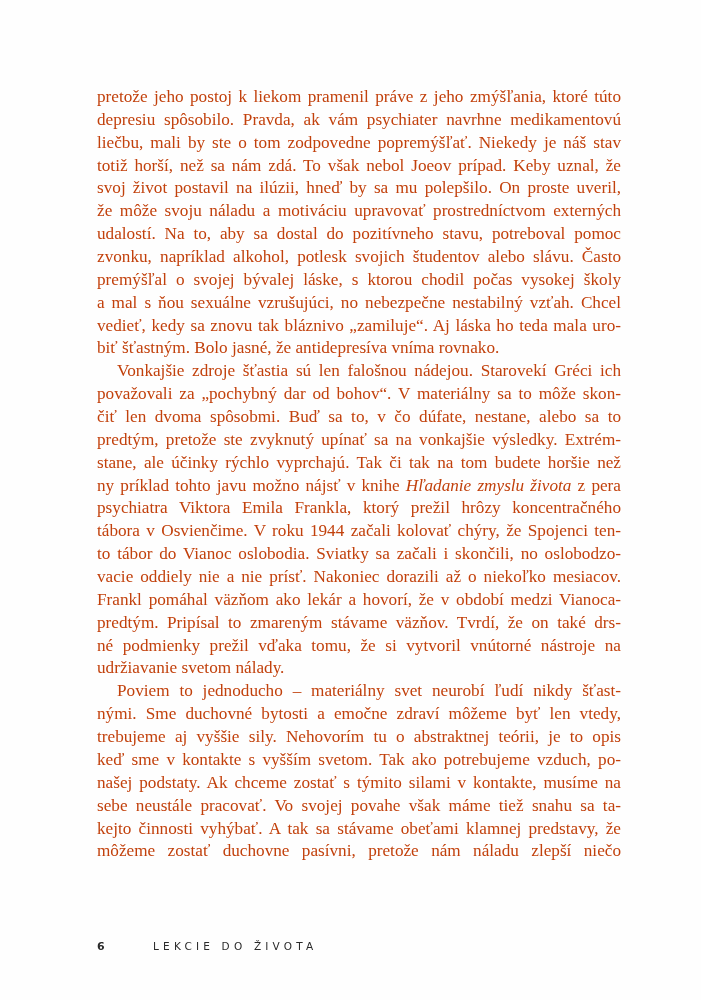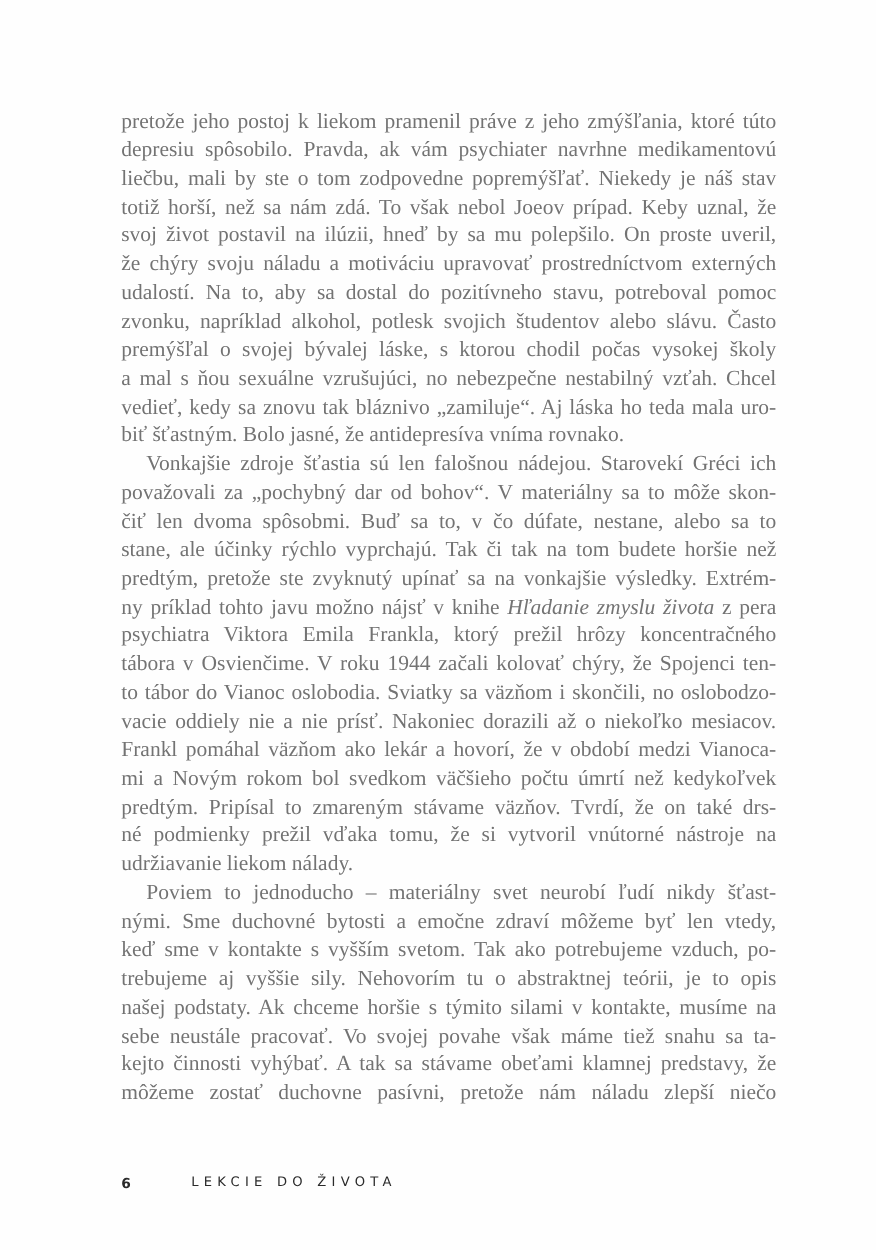--- a/index.html
+++ b/index.html
@@ -21,21 +21,21 @@
     background: #fefefe;
   }
   .body-text {
     position: absolute;
     left: 97px;
     top: 86px;
     width: 524px;
     font-family: "Liberation Serif", "DejaVu Serif", serif;
     font-size: 17.2px;
     line-height: 22.86px;
-    color: #737373;
+    color: #c2410c;
     text-align: justify;
     hyphens: manual;
   }
   .line {
     display: block;
     height: 22.86px;
     white-space: nowrap;
     text-align: justify;
     text-align-last: justify;
   }
@@ -70,49 +70,48 @@
 <body>
 
 <div class="page">
   <div class="body-text">
 
     <span class="line">pretože jeho postoj k liekom pramenil práve z jeho zmýšľania, ktoré túto</span>
     <span class="line">depresiu spôsobilo. Pravda, ak vám psychiater navrhne medikamentovú</span>
     <span class="line">liečbu, mali by ste o tom zodpovedne popremýšľať. Niekedy je náš stav</span>
     <span class="line">totiž horší, než sa nám zdá. To však nebol Joeov prípad. Keby uznal, že</span>
     <span class="line">svoj život postavil na ilúzii, hneď by sa mu polepšilo. On proste uveril,</span>
-    <span class="line">že chýry svoju náladu a motiváciu upravovať prostredníctvom externých</span>
+    <span class="line">že môže svoju náladu a motiváciu upravovať prostredníctvom externých</span>
     <span class="line">udalostí. Na to, aby sa dostal do pozitívneho stavu, potreboval pomoc</span>
     <span class="line">zvonku, napríklad alkohol, potlesk svojich študentov alebo slávu. Často</span>
     <span class="line">premýšľal o svojej bývalej láske, s ktorou chodil počas vysokej školy</span>
     <span class="line">a mal s ňou sexuálne vzrušujúci, no nebezpečne nestabilný vzťah. Chcel</span>
     <span class="line">vedieť, kedy sa znovu tak bláznivo „zamiluje“. Aj láska ho teda mala uro-</span>
     <span class="line last">biť šťastným. Bolo jasné, že antidepresíva vníma rovnako.</span>
 
     <span class="line indent">Vonkajšie zdroje šťastia sú len falošnou nádejou. Starovekí Gréci ich</span>
     <span class="line">považovali za „pochybný dar od bohov“. V materiálny sa to môže skon-</span>
     <span class="line">čiť len dvoma spôsobmi. Buď sa to, v čo dúfate, nestane, alebo sa to</span>
+    <span class="line">predtým, pretože ste zvyknutý upínať sa na vonkajšie výsledky. Extrém-</span>
     <span class="line">stane, ale účinky rýchlo vyprchajú. Tak či tak na tom budete horšie než</span>
-    <span class="line">predtým, pretože ste zvyknutý upínať sa na vonkajšie výsledky. Extrém-</span>
     <span class="line"><span>ny príklad tohto javu možno nájsť v knihe </span><i>Hľadanie zmyslu života</i><span> z pera</span></span>
     <span class="line">psychiatra Viktora Emila Frankla, ktorý prežil hrôzy koncentračného</span>
     <span class="line">tábora v Osvienčime. V roku 1944 začali kolovať chýry, že Spojenci ten-</span>
-    <span class="line">to tábor do Vianoc oslobodia. Sviatky sa väzňom i skončili, no oslobodzo-</span>
+    <span class="line">to tábor do Vianoc oslobodia. Sviatky sa začali i skončili, no oslobodzo-</span>
     <span class="line">vacie oddiely nie a nie prísť. Nakoniec dorazili až o niekoľko mesiacov.</span>
     <span class="line">Frankl pomáhal väzňom ako lekár a hovorí, že v období medzi Vianoca-</span>
-    <span class="line">mi a Novým rokom bol svedkom väčšieho počtu úmrtí než kedykoľvek</span>
     <span class="line">predtým. Pripísal to zmareným stávame väzňov. Tvrdí, že on také drs-</span>
     <span class="line">né podmienky prežil vďaka tomu, že si vytvoril vnútorné nástroje na</span>
-    <span class="line last">udržiavanie liekom nálady.</span>
+    <span class="line last">udržiavanie svetom nálady.</span>
 
     <span class="line indent">Poviem to jednoducho – materiálny svet neurobí ľudí nikdy šťast-</span>
     <span class="line">nými. Sme duchovné bytosti a emočne zdraví môžeme byť len vtedy,</span>
+    <span class="line">trebujeme aj vyššie sily. Nehovorím tu o abstraktnej teórii, je to opis</span>
     <span class="line">keď sme v kontakte s vyšším svetom. Tak ako potrebujeme vzduch, po-</span>
-    <span class="line">trebujeme aj vyššie sily. Nehovorím tu o abstraktnej teórii, je to opis</span>
-    <span class="line">našej podstaty. Ak chceme horšie s týmito silami v kontakte, musíme na</span>
+    <span class="line">našej podstaty. Ak chceme zostať s týmito silami v kontakte, musíme na</span>
     <span class="line">sebe neustále pracovať. Vo svojej povahe však máme tiež snahu sa ta-</span>
     <span class="line">kejto činnosti vyhýbať. A tak sa stávame obeťami klamnej predstavy, že</span>
     <span class="line">môžeme zostať duchovne pasívni, pretože nám náladu zlepší niečo</span>
   </div>
 
   <div class="footer">
     <span class="page-number">6</span>
     <span class="running-title">LEKCIE DO ŽIVOTA</span>
   </div>
 </div>

